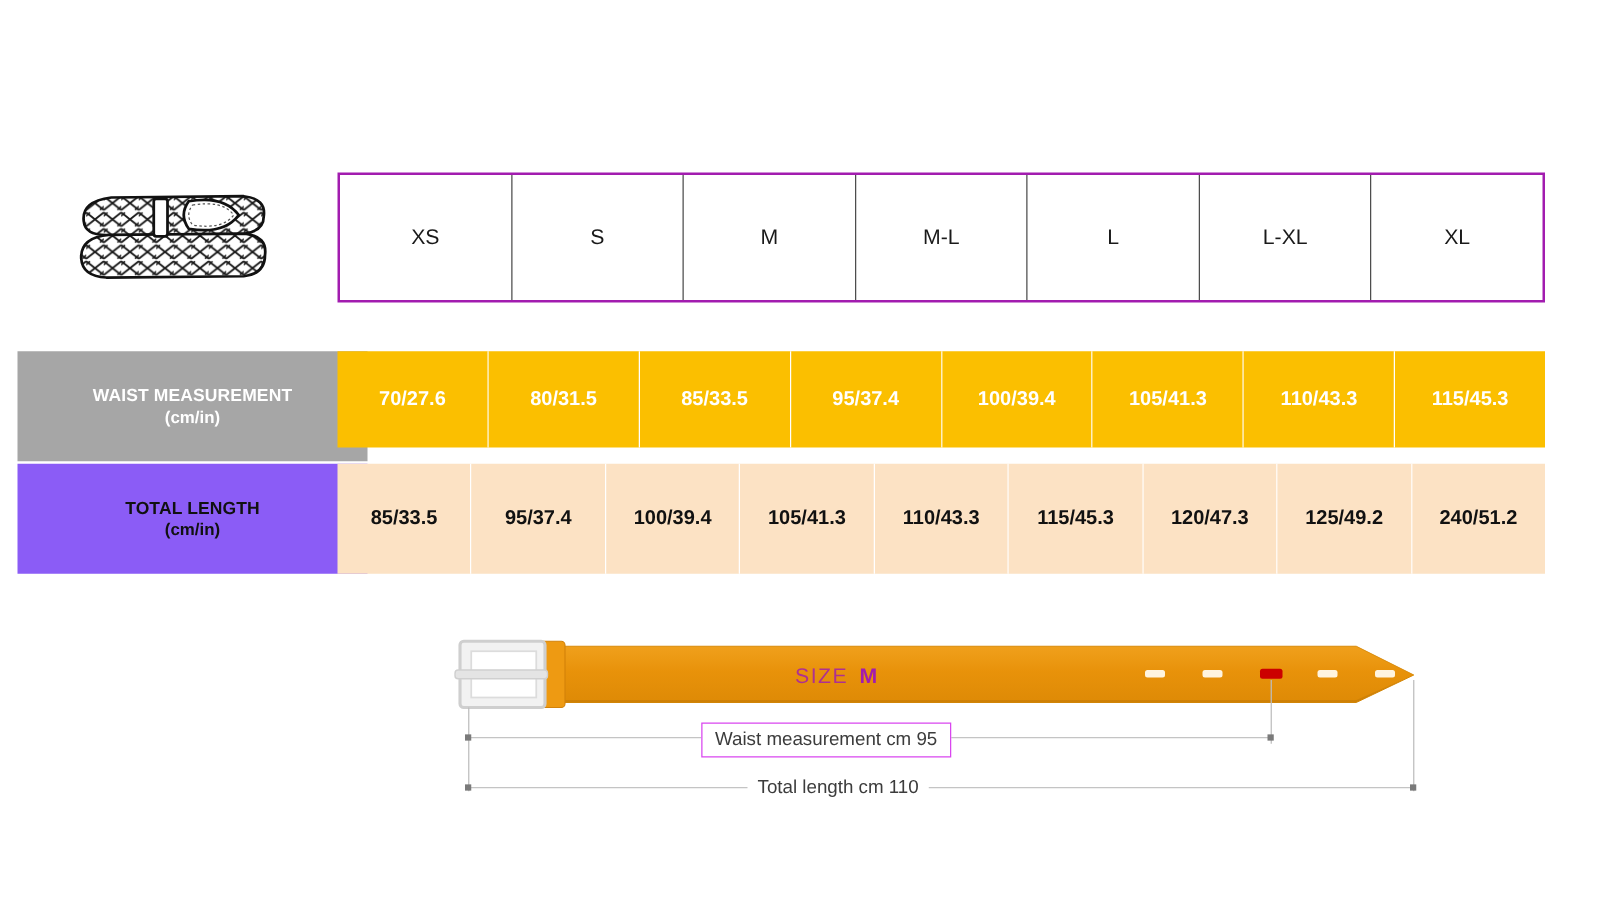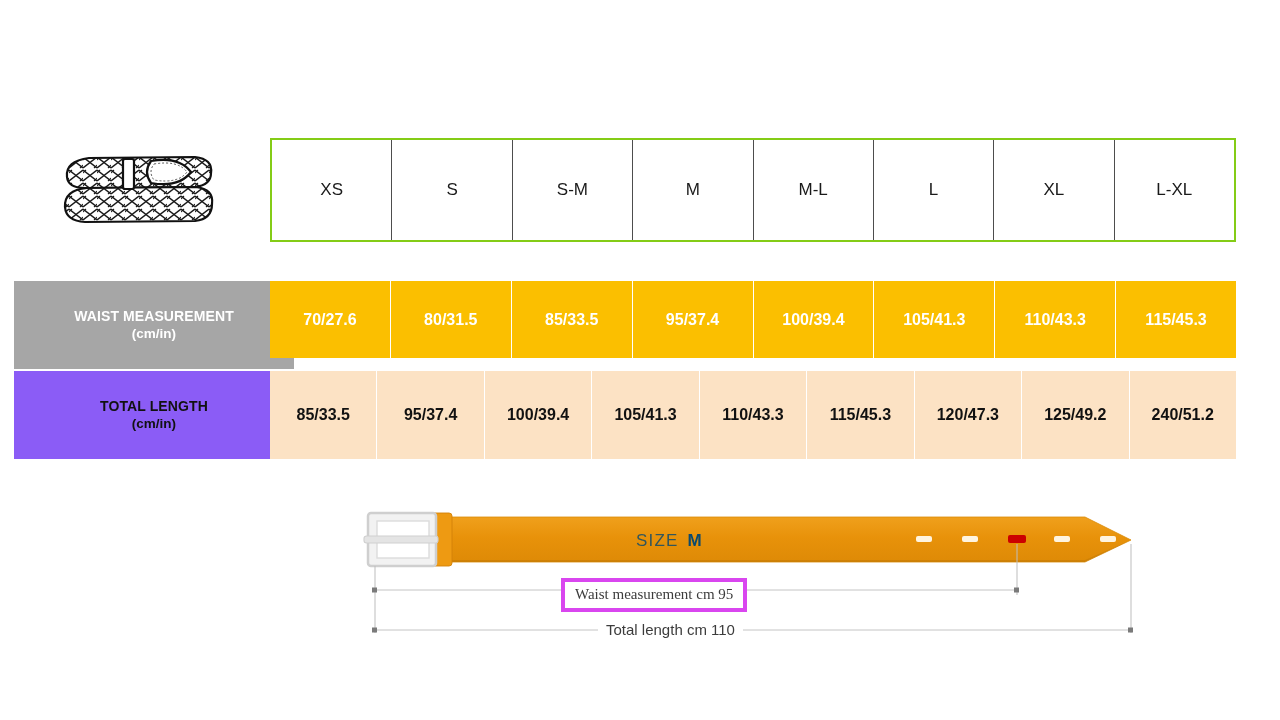--- a/index.html
+++ b/index.html
@@ -25,21 +25,21 @@
   }
 
   
   #size-header-table {
     position: absolute;
     left: 270px;
     top: 138px;
     width: 966px;
     height: 104px;
     display: flex;
-    border: 2px solid #84cc16;
+    border: 2px solid #a21caf;
     box-sizing: border-box;
     background: #ffffff;
   }
   #size-header-table .hcell {
     flex: 1 1 0;
     display: flex;
     align-items: center;
     justify-content: center;
     font-size: 17px;
     color: #1a1a1a;
@@ -105,40 +105,39 @@
     left: 350px;
     top: 500px;
     width: 810px;
     height: 160px;
   }
   #size-text {
     position: absolute;
     left: 636px;
     top: 531px;
     font-size: 17px;
-    color: #0c4a6e;
+    color: #a21caf;
     letter-spacing: 1.2px;
     white-space: nowrap;
   }
   #size-text .size-word { opacity: .82; font-weight: normal; }
   #size-text .size-value { font-weight: bold; margin-left: 9px; letter-spacing: 0; }
 
   .dim-label {
     position: absolute;
     font-size: 15px;
     color: #3c3c3c;
     white-space: nowrap;
     background: #ffffff;
   }
   #waist-dim-label {
     left: 561px;
     top: 578px;
     padding: 4px 10px 5px 10px;
-    border: 4px solid #d946ef;
-    font-family: Liberation Serif, serif;
+    border: 1px solid #d946ef;
   }
   #length-dim-label {
     left: 598px;
     top: 619px;
     padding: 2px 8px;
   }
 </style>
 </head>
 <body>
 
@@ -159,26 +158,25 @@
     <rect x="68" y="16" width="11" height="30" rx="2" fill="#ffffff" stroke="#111111" stroke-width="2.2"></rect>
 
     <path d="M96 18 Q124 13 136 29 Q124 45 96 40 Q88 29 96 18 Z" fill="#ffffff" stroke="#111111" stroke-width="2.2"></path>
     <path d="M99 21 Q123 17 132 29 Q123 41 99 37 Q93 29 99 21 Z" fill="none" stroke="#555555" stroke-width="1" stroke-dasharray="2 2"></path>
   </svg>
 </div>
 
 <div id="size-header-table">
   <div class="hcell">XS</div>
   <div class="hcell">S</div>
-  <div class="hcell">S-M</div>
   <div class="hcell">M</div>
   <div class="hcell">M-L</div>
   <div class="hcell">L</div>
+  <div class="hcell">L-XL</div>
   <div class="hcell">XL</div>
-  <div class="hcell">L-XL</div>
 </div>
 
 <div class="row-label" id="label-waist">
   <span class="line1">WAIST MEASUREMENT</span>
   <span class="line2">(cm/in)</span>
 </div>
 <div class="meas-row" id="row-waist">
   <div class="mcell">70/27.6</div>
   <div class="mcell">80/31.5</div>
   <div class="mcell">85/33.5</div>

